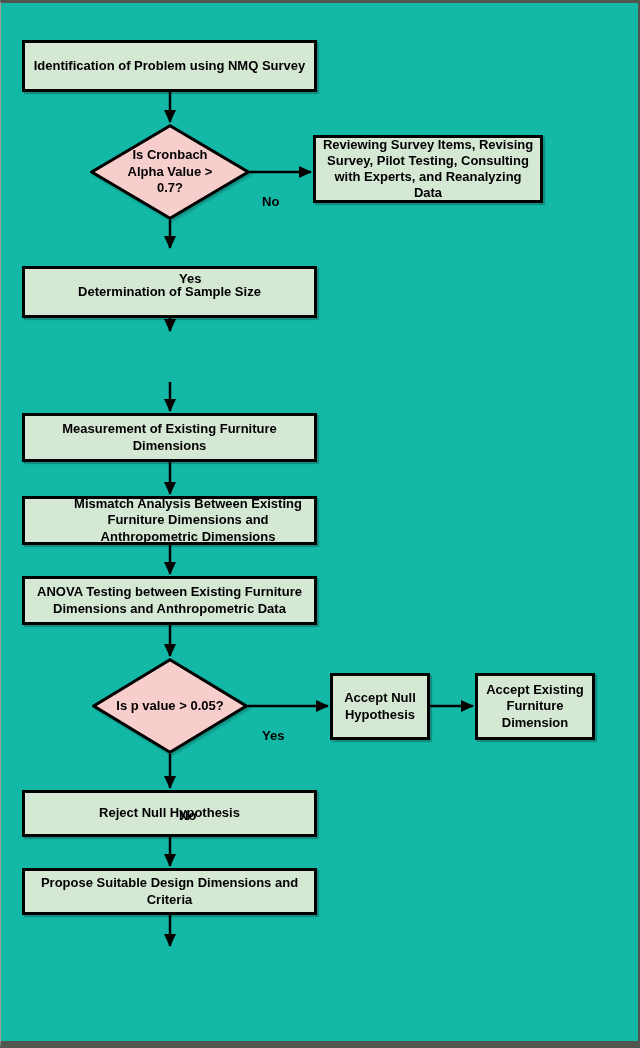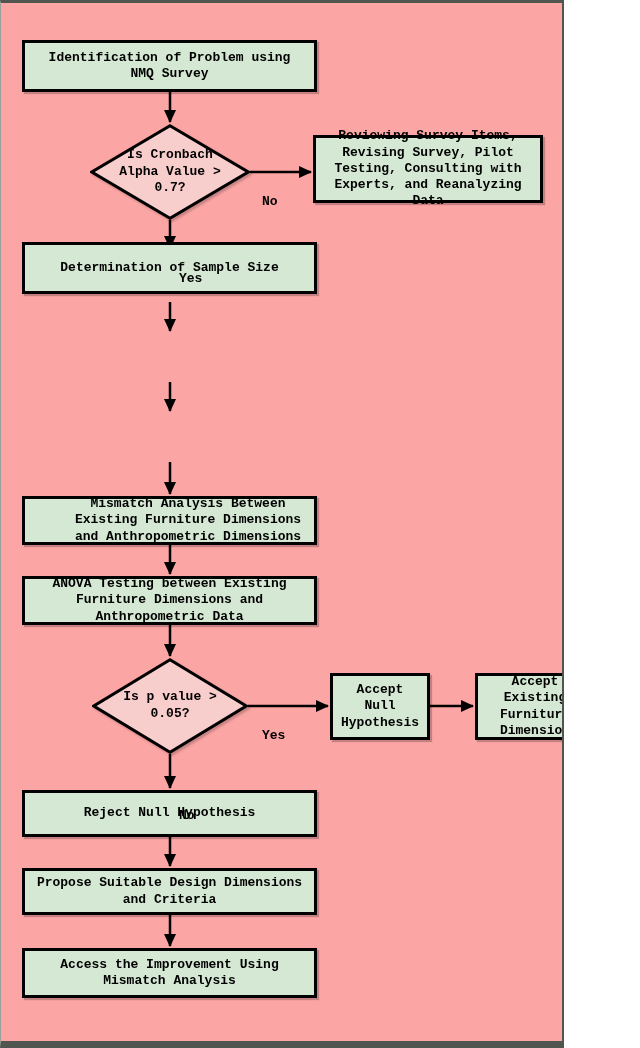--- a/index.html
+++ b/index.html
@@ -1,18 +1,18 @@
 <!DOCTYPE html>
 <html><head>
 <meta charset="utf-8">
 <style>
   html,body { margin:0; padding:0; background:#ffffff; }
   .canvas {
-    position:relative; width:564px; height:1048px; background:#fca5a5;
-    font-family:Liberation Mono, monospace; overflow:hidden;
+    position:relative; width:640px; height:1048px; background:#14b8a6;
+    font-family:Liberation Sans, sans-serif; overflow:hidden;
   }
   .frame {
     position:absolute; inset:0; pointer-events:none;
     border-top:3px solid #50564f;
     border-left:1px solid #9aa09a;
     border-right:2px solid #50564f;
     border-bottom:7px solid #50564f;
   }
   .node {
     position:absolute; box-sizing:border-box;
@@ -60,25 +60,28 @@
   </svg>
 
   <div class="node" style="left:22px; top:40px; width:295px; height:52px;">
     <span>Identification of Problem using NMQ Survey</span>
   </div>
 
   <div class="node" style="left:313px; top:135px; width:230px; height:68px; padding:10px 6px;">
     <span>Reviewing Survey Items, Revising Survey, Pilot Testing, Consulting with Experts, and Reanalyzing Data</span>
   </div>
 
-  <div class="node" style="left:22px; top:242px; width:295px; height:52px;text-align:center;">
+  <div class="node" style="left:22px; top:266px; width:295px; height:52px;text-align:center;">
     <span>Determination of Sample Size</span>
   </div>
 
 
+  <div class="node" style="left:22px; top:413px; width:295px; height:49px;">
+    <span>Measurement of Existing Furniture Dimensions</span>
+  </div>
 
   <div class="node" style="left:22px; top:496px; width:295px; height:49px;padding-left:45px;">
     <span>Mismatch Analysis Between Existing Furniture Dimensions and Anthropometric Dimensions</span>
   </div>
 
   <div class="node" style="left:22px; top:576px; width:295px; height:49px;">
     <span>ANOVA Testing between Existing Furniture Dimensions and Anthropometric Data</span>
   </div>
 
   <div class="node" style="left:330px; top:673px; width:100px; height:67px; padding:6px 6px;">
@@ -90,23 +93,20 @@
   </div>
 
   <div class="node" style="left:22px; top:790px; width:295px; height:47px;">
     <span>Reject Null Hypothesis</span>
   </div>
 
   <div class="node" style="left:22px; top:868px; width:295px; height:47px;">
     <span>Propose Suitable Design Dimensions and Criteria</span>
   </div>
 
-  <div class="node" style="left:22px; top:948px; width:295px; height:50px;">
-    <span>Access the Improvement Using Mismatch Analysis</span>
-  </div>
 
   <div class="diamond" style="left:90px; top:124px; width:160px; height:96px;">
     <svg width="160" height="96" viewBox="0 0 160 96">
       <polygon points="80,1.8 158.2,48 80,94.2 1.8,48" fill="#f8cecc" stroke="#000" stroke-width="3"></polygon>
     </svg>
     <div class="dlabel" style="padding:0 26px;">Is Cronbach Alpha Value &gt; 0.7?</div>
   </div>
 
   <div class="diamond" style="left:92px; top:658px; width:156px; height:96px;">
     <svg width="156" height="96" viewBox="0 0 156 96">

